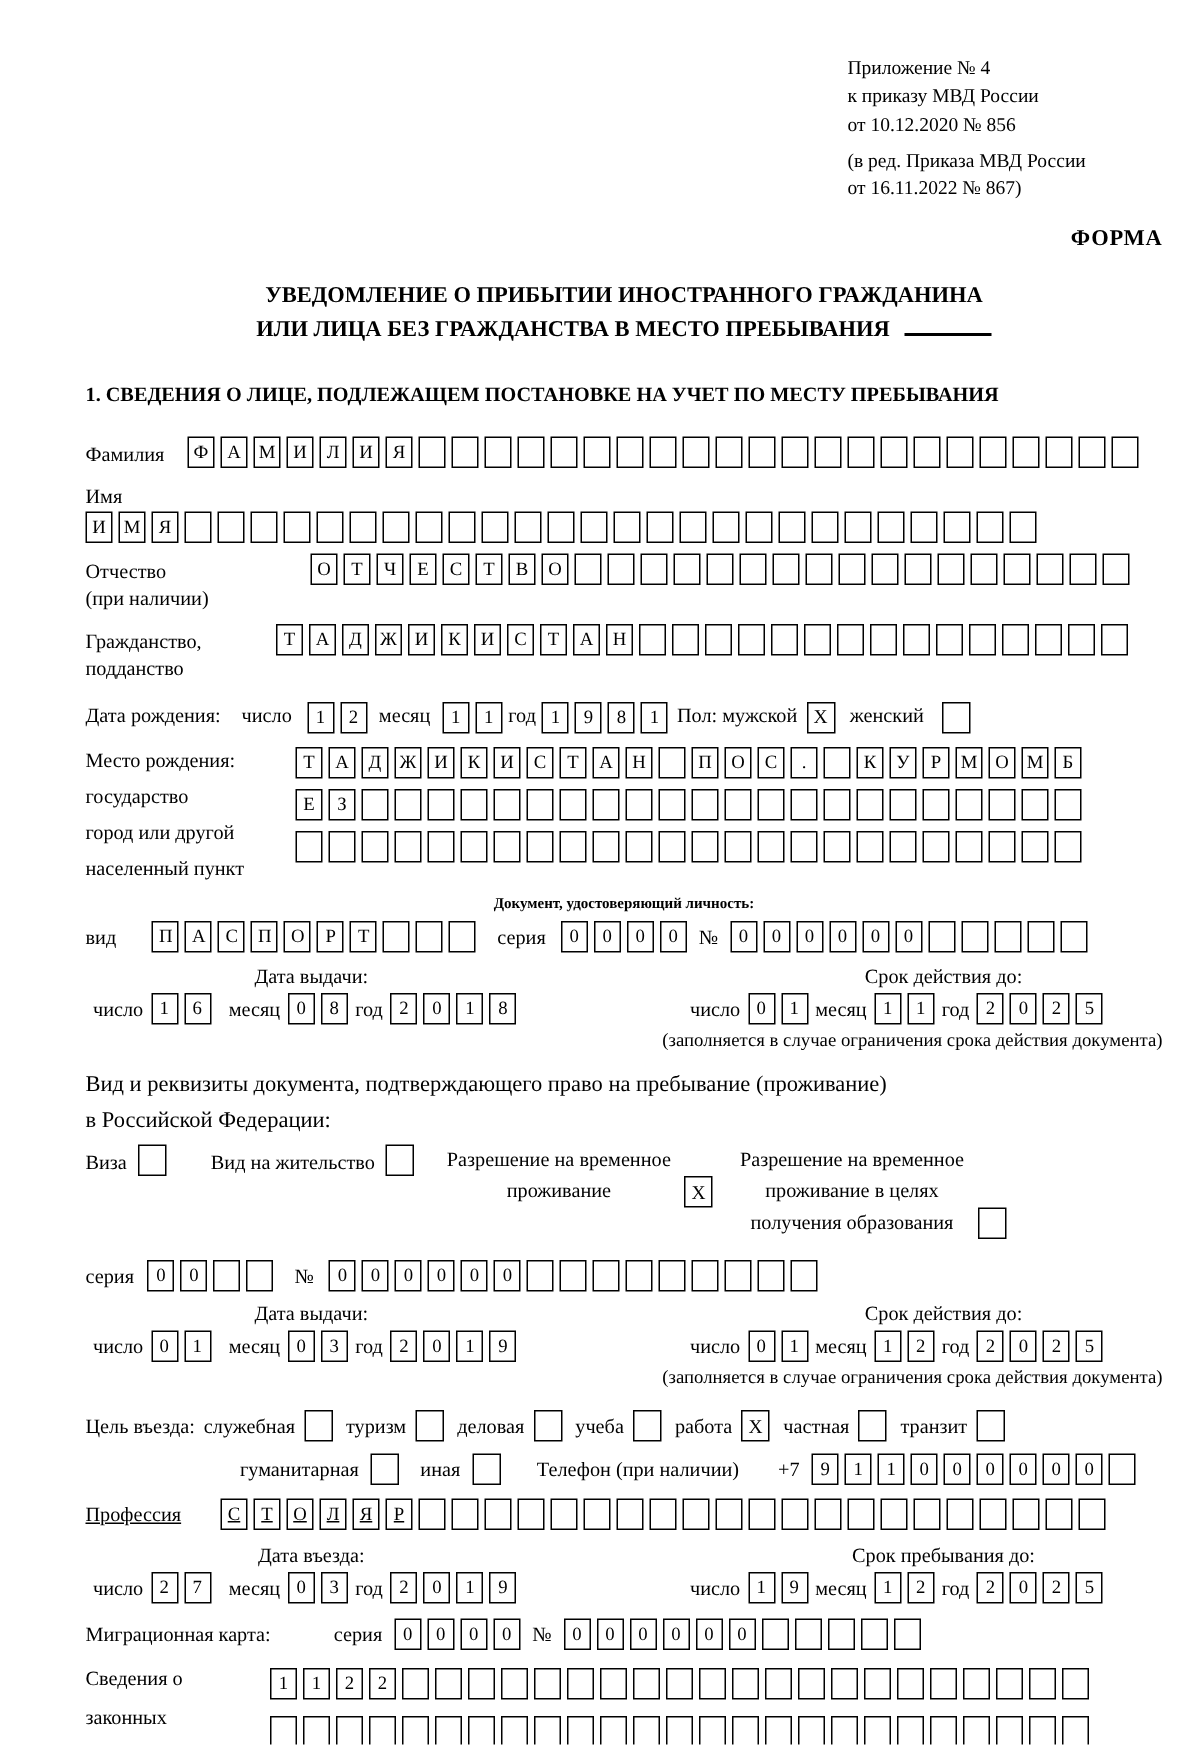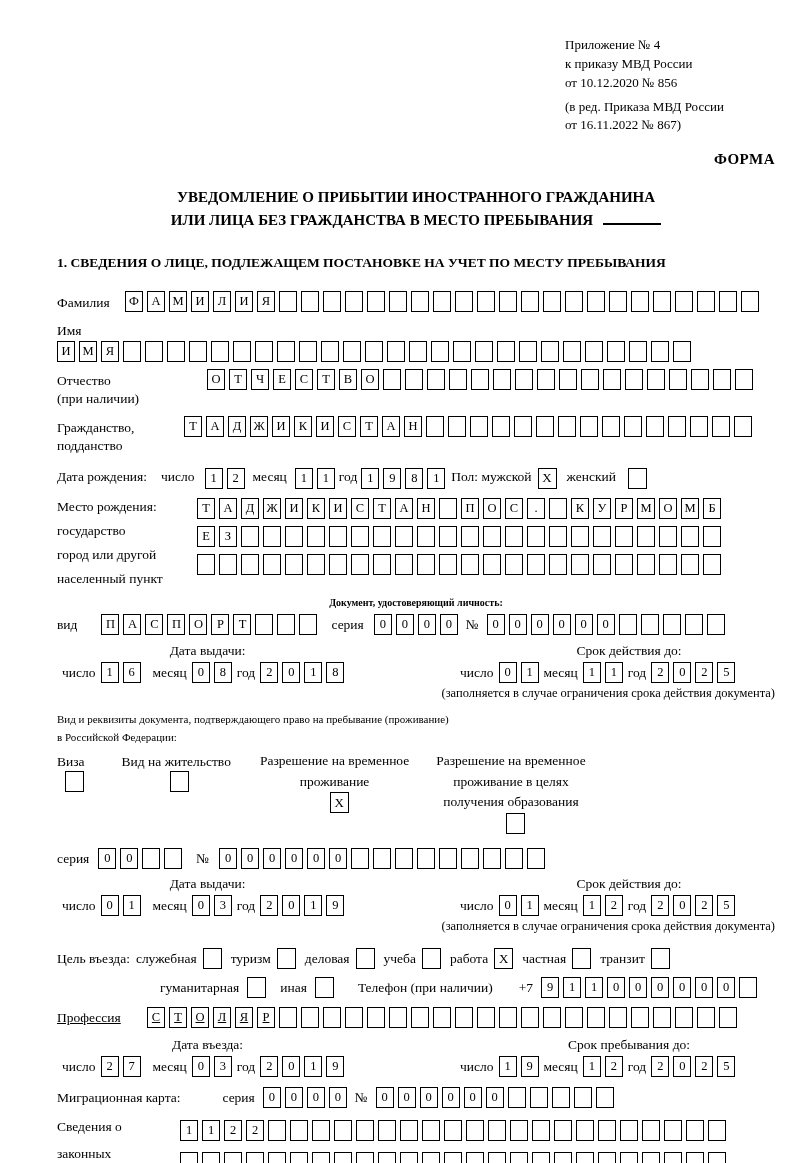--- a/index.html
+++ b/index.html
@@ -58,24 +58,24 @@
   .r-vid .lbl { margin-right:8px; }
 
   .two-col { display:flex; margin-top:10px;gap:45px; }
   .col-head { text-align:center; font-size:13.5px; }
   .col-head.left { width:330px; }
   .col-head.right { width:320px; margin-left:80px; }
   .dates-line { display:flex; margin-top:3px; }
   .dates-line .col-l { width:398px; display:flex; }
   .note-right { text-align:right; font-size:12.5px; margin-top:3px; }
 
-  .r-perm-head { margin-top:10px; font-size:11px; line-height:1.6; }
+  .r-perm-head { margin-top:10px; font-size:15px; line-height:1.6; }
 
   .r-perm { margin-top:4px; display:flex; align-items:flex-start; }
-  .opt { display:flex; align-items:center;flex-direction:column; }
+  .opt { display:flex; align-items:flex-end; }
   .opt .lbl { margin-right:7px; margin-top:2px; }
   .opt-center { text-align:center; font-size:13.5px; line-height:1.55; }
 
   .r-seriya2 { margin-top:14px; align-items:center; }
   .r-seriya2 .lbl { margin-right:9px; }
 
   .r-purpose { margin-top:14px; align-items:center; }
   .r-purpose .lbl { margin-right:6px; }
   .r-purpose .cbox { margin-right:9px; }
 

